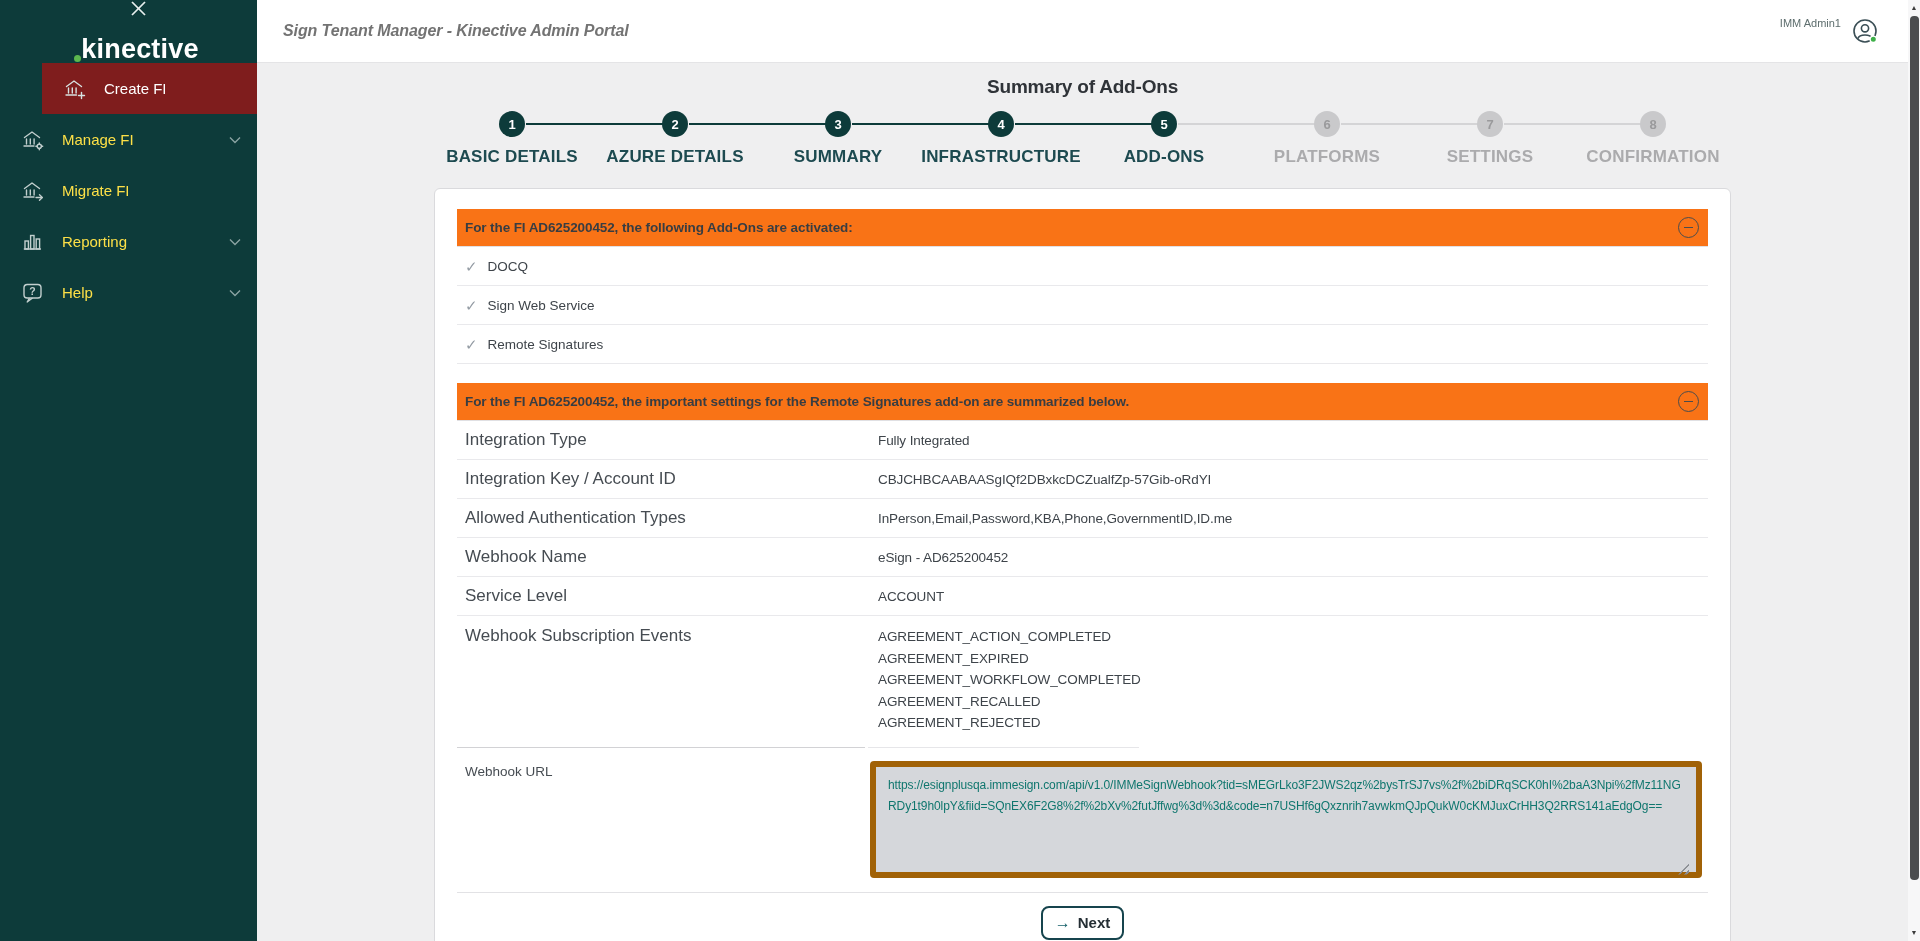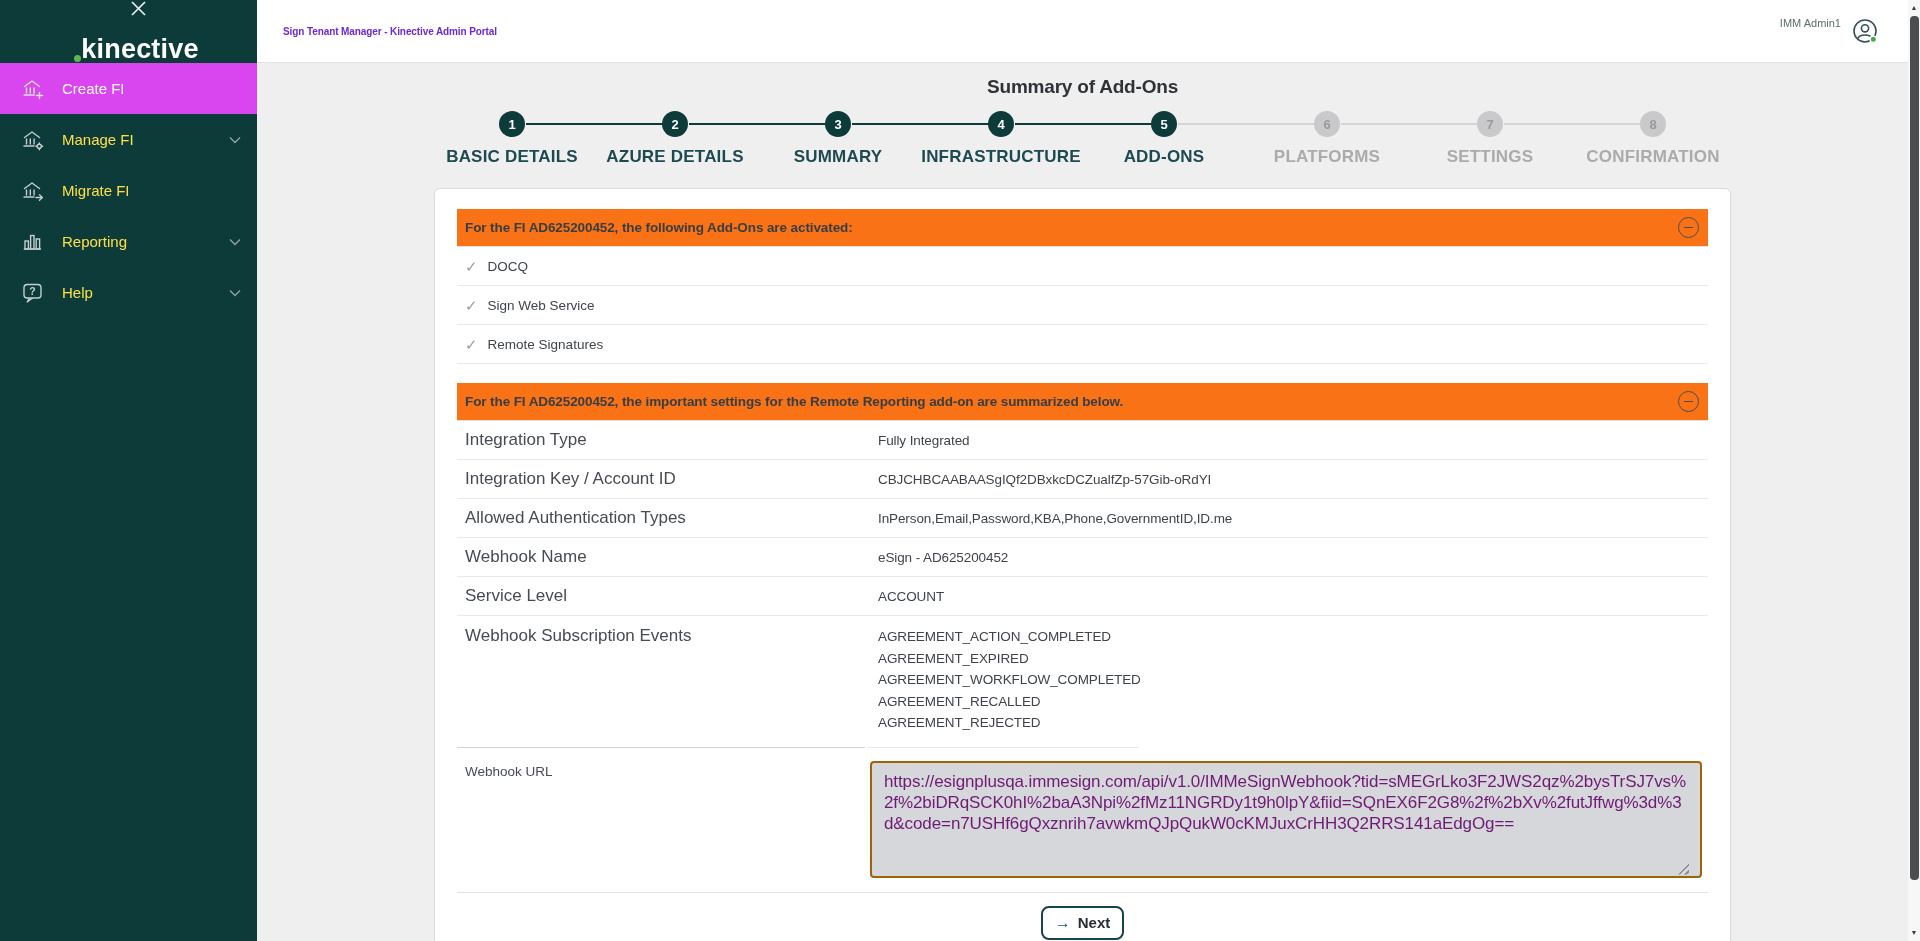--- a/index.html
+++ b/index.html
@@ -7,30 +7,30 @@
        font-family:"Liberation Sans",sans-serif;-webkit-font-smoothing:antialiased;}
 
   
   .sidebar{position:absolute;left:0;top:0;width:257px;height:100%;background:#0d3b3a;z-index:3;}
   .logo-row{height:63px;display:flex;align-items:center;padding-left:20px;gap:17px;flex-direction:column;}
   .close-icon{display:flex;cursor:pointer;}
   .logo{position:relative;color:#ffffff;font-size:27px;font-weight:700;letter-spacing:.2px;padding-left:3px;}
   .logo .dot{position:absolute;width:7px;height:7px;border-radius:50%;background:#5cb84e;left:-4px;top:21px;}
   .menu-item{height:51px;display:flex;align-items:center;padding:0 16px 0 21px;color:#fde047;
              font-size:15px;cursor:pointer;}
-  .menu-item.active{background:#d946ef;color:#ffffff;}
+  .menu-item.active{background:#7f1d1d;color:#ffffff;margin-left:42px;}
   .mi-icon{width:27px;display:flex;align-items:center;}
   .mi-label{margin-left:14px;flex:1;}
   .chev{display:flex;}
 
   
   .topbar{position:absolute;left:257px;top:0;right:12px;height:63px;background:#ffffff;
           border-bottom:1px solid #e4e4e6;display:flex;align-items:center;justify-content:space-between;
           padding:0 28px 0 26px;box-sizing:border-box;z-index:2;}
-  .tb-title{font-size:10px;font-weight:700;color:#6d28d9;letter-spacing:-.1px;}
+  .tb-title{font-size:16px;font-weight:700;color:#737373;letter-spacing:-.1px;font-style:italic;}
   .tb-user{display:flex;align-items:flex-start;gap:10px;color:#5e6e6e;font-size:11px;cursor:pointer;}
 
   
   .main{position:absolute;left:257px;top:63px;right:12px;bottom:0;background:#efeff0;overflow:hidden;}
   .page-title{text-align:center;margin-top:13px;font-size:19px;font-weight:700;color:#2f3338;letter-spacing:-.2px;}
 
   .stepper{display:flex;justify-content:center;margin-top:13px;}
   .step{width:163px;position:relative;display:flex;flex-direction:column;align-items:center;cursor:default;}
   .circle{width:26px;height:26px;border-radius:50%;display:flex;align-items:center;justify-content:center;
           font-size:13px;font-weight:700;z-index:1;}
@@ -64,23 +64,23 @@
   .tvalue{font-size:13.5px;color:#3e444a;letter-spacing:-.1px;}
 
   .trow-events{display:flex;padding:10px 0 13px 8px;}
   .events-list{font-size:13.5px;color:#3e444a;line-height:21.5px;letter-spacing:-.1px;}
   .events-border{display:flex;gap:3px;}
   .events-border .b1{width:408px;border-top:1px solid #d2d2d5;}
   .events-border .b2{width:271px;border-top:1px solid #e6e6e9;}
 
   .url-row{display:flex;padding:13px 0 0 8px;}
   .url-label{width:405px;flex:none;font-size:13.5px;color:#464c52;padding-top:3px;}
-  .url-box{position:relative;width:832px;height:117px;background:#d5d7db;border:2px solid #a16207;
-           border-radius:4px;box-sizing:border-box;padding:8px 12px;font-size:17px;line-height:21px;
-           color:#701a75;word-break:break-all;overflow:hidden;cursor:text;letter-spacing:-.1px;}
+  .url-box{position:relative;width:832px;height:117px;background:#d5d7db;border:6px solid #a16207;
+           border-radius:4px;box-sizing:border-box;padding:8px 12px;font-size:12px;line-height:21px;
+           color:#0f766e;word-break:break-all;overflow:hidden;cursor:text;letter-spacing:-.1px;}
   .resize-handle{position:absolute;right:2px;bottom:2px;width:11px;height:11px;
            background:repeating-linear-gradient(135deg,transparent 0 3px,#8a8d92 3px 4.5px);
            clip-path:polygon(100% 0,100% 100%,0 100%);cursor:nwse-resize;}
 
   .full-divider{border-top:1px solid #e2e2e5;margin-top:14px;}
   .footer{display:flex;justify-content:center;padding-top:13px;}
   .next-btn{display:inline-flex;align-items:center;gap:7px;background:#ffffff;border:2px solid #16444d;
             border-radius:8px;padding:5px 12px;font-size:15px;font-weight:700;color:#242e34;cursor:pointer;
             font-family:inherit;line-height:20px;}
   .next-arrow{color:#135f68;font-weight:400;font-size:16px;}
@@ -280,21 +280,21 @@
         <span>Sign Web Service</span>
       </div>
       <div class="addon-row">
         <span class="check">✓</span>
         <span>Remote Signatures</span>
       </div>
 
       <div class="sec-gap"></div>
 
       <div class="band">
-        <span class="band-text">For the FI AD625200452, the important settings for the Remote Reporting add-on are summarized below.</span>
+        <span class="band-text">For the FI AD625200452, the important settings for the Remote Signatures add-on are summarized below.</span>
         <span class="minus-btn">
             <span class="minus-line"></span>
           </span>
       </div>
 
       <div class="trow">
         <span class="tlabel">Integration Type</span>
         <span class="tvalue">Fully Integrated</span>
       </div>
       <div class="trow">

